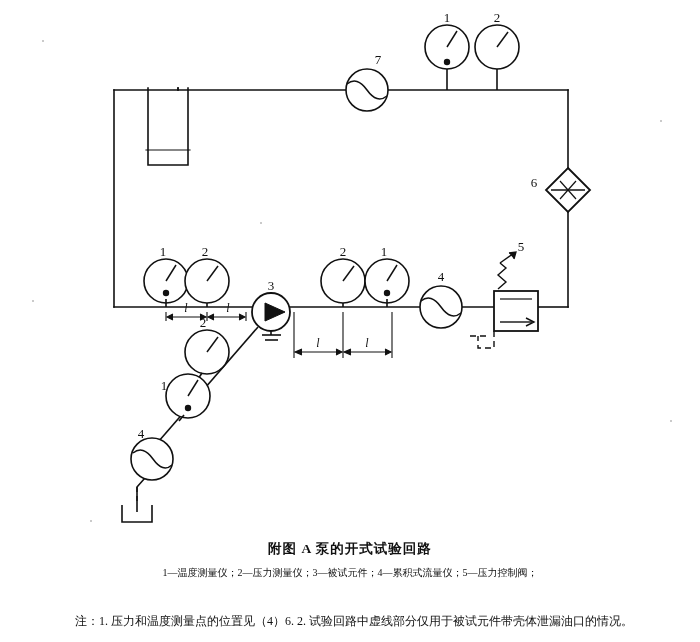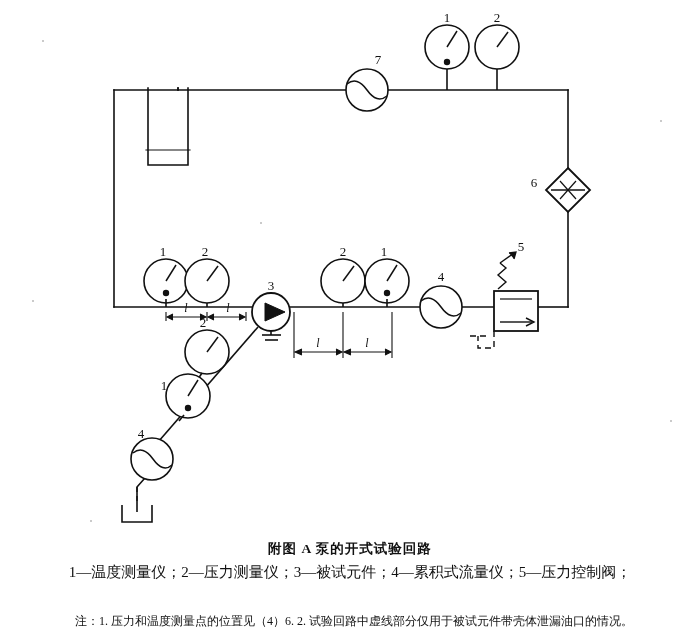--- a/index.html
+++ b/index.html
@@ -35,21 +35,21 @@
     text-align: center;
   }
   .fig-title {
     font-size: 13.5px;
     font-weight: bold;
     letter-spacing: 1px;
     margin: 0 0 6px 0;
     font-family: "Liberation Serif", serif;
   }
   .legend-line {
-    font-size: 15px;
+    font-size: 10px;
     line-height: 17px;
     font-family: "Liberation Serif", serif;
   }
   .note-block {
     position: absolute;
     left: 34px;
     top: 613px;
     width: 640px;
     text-align: center;
     font-size: 12px;

